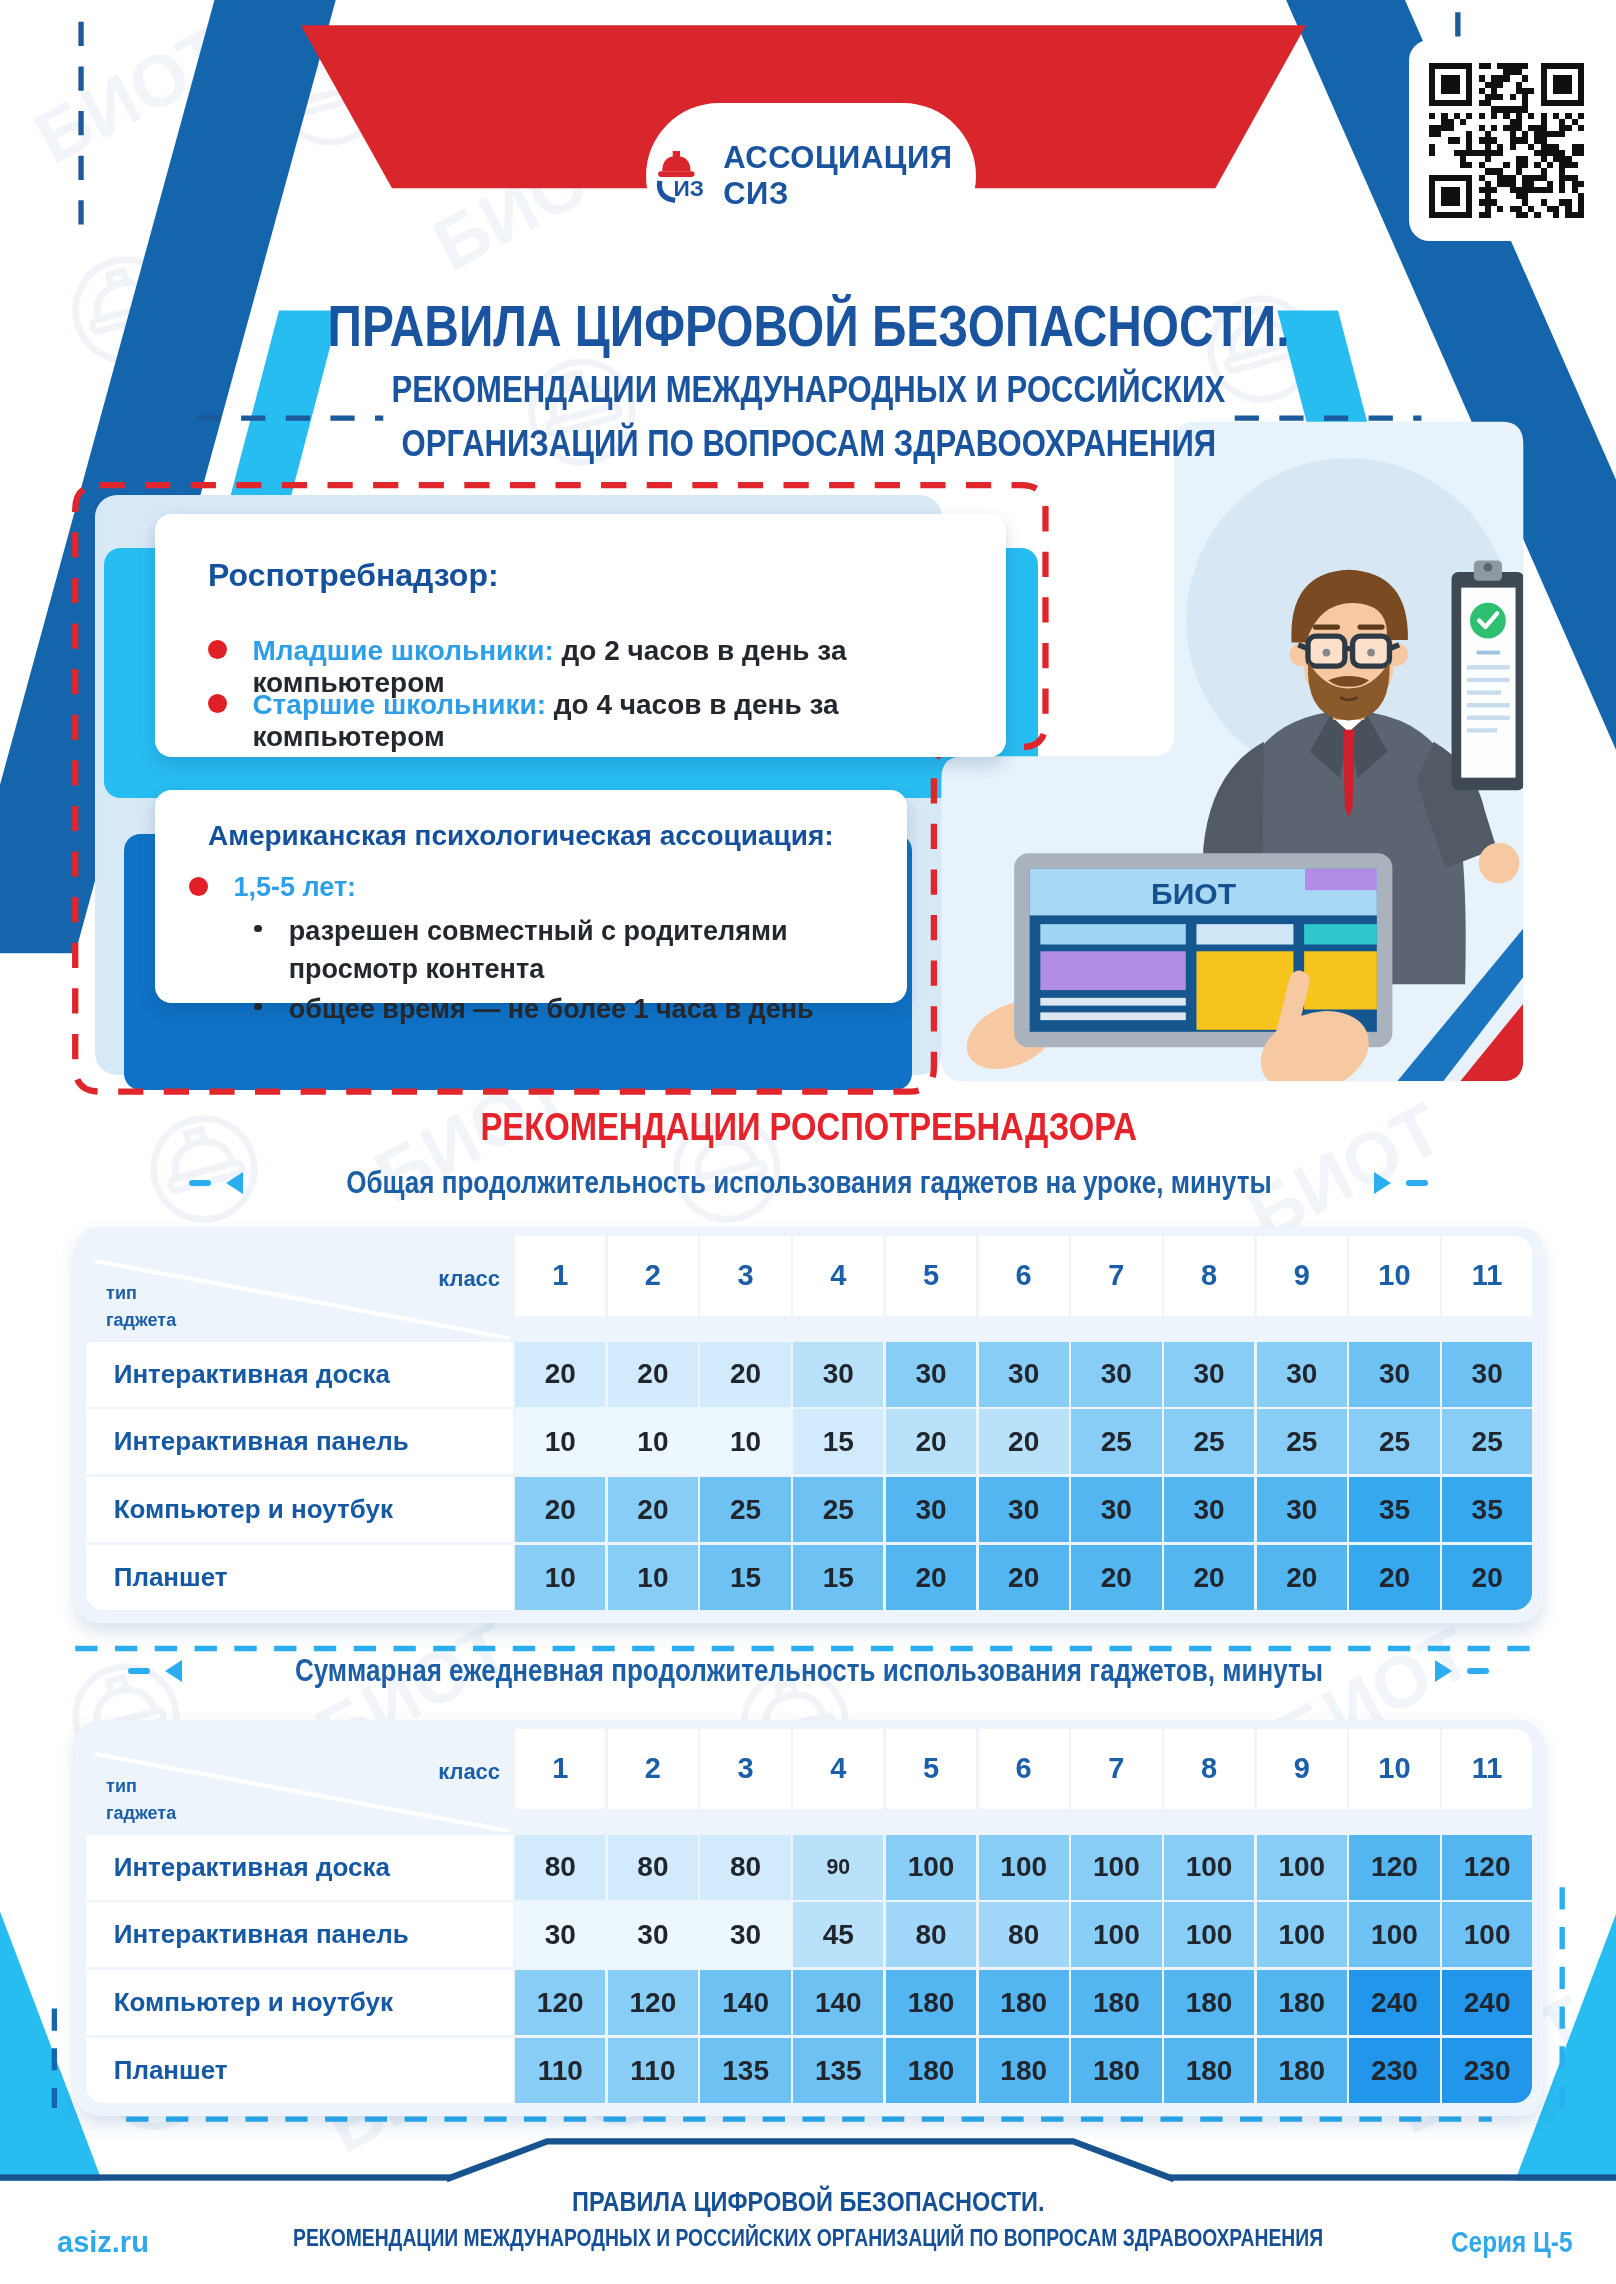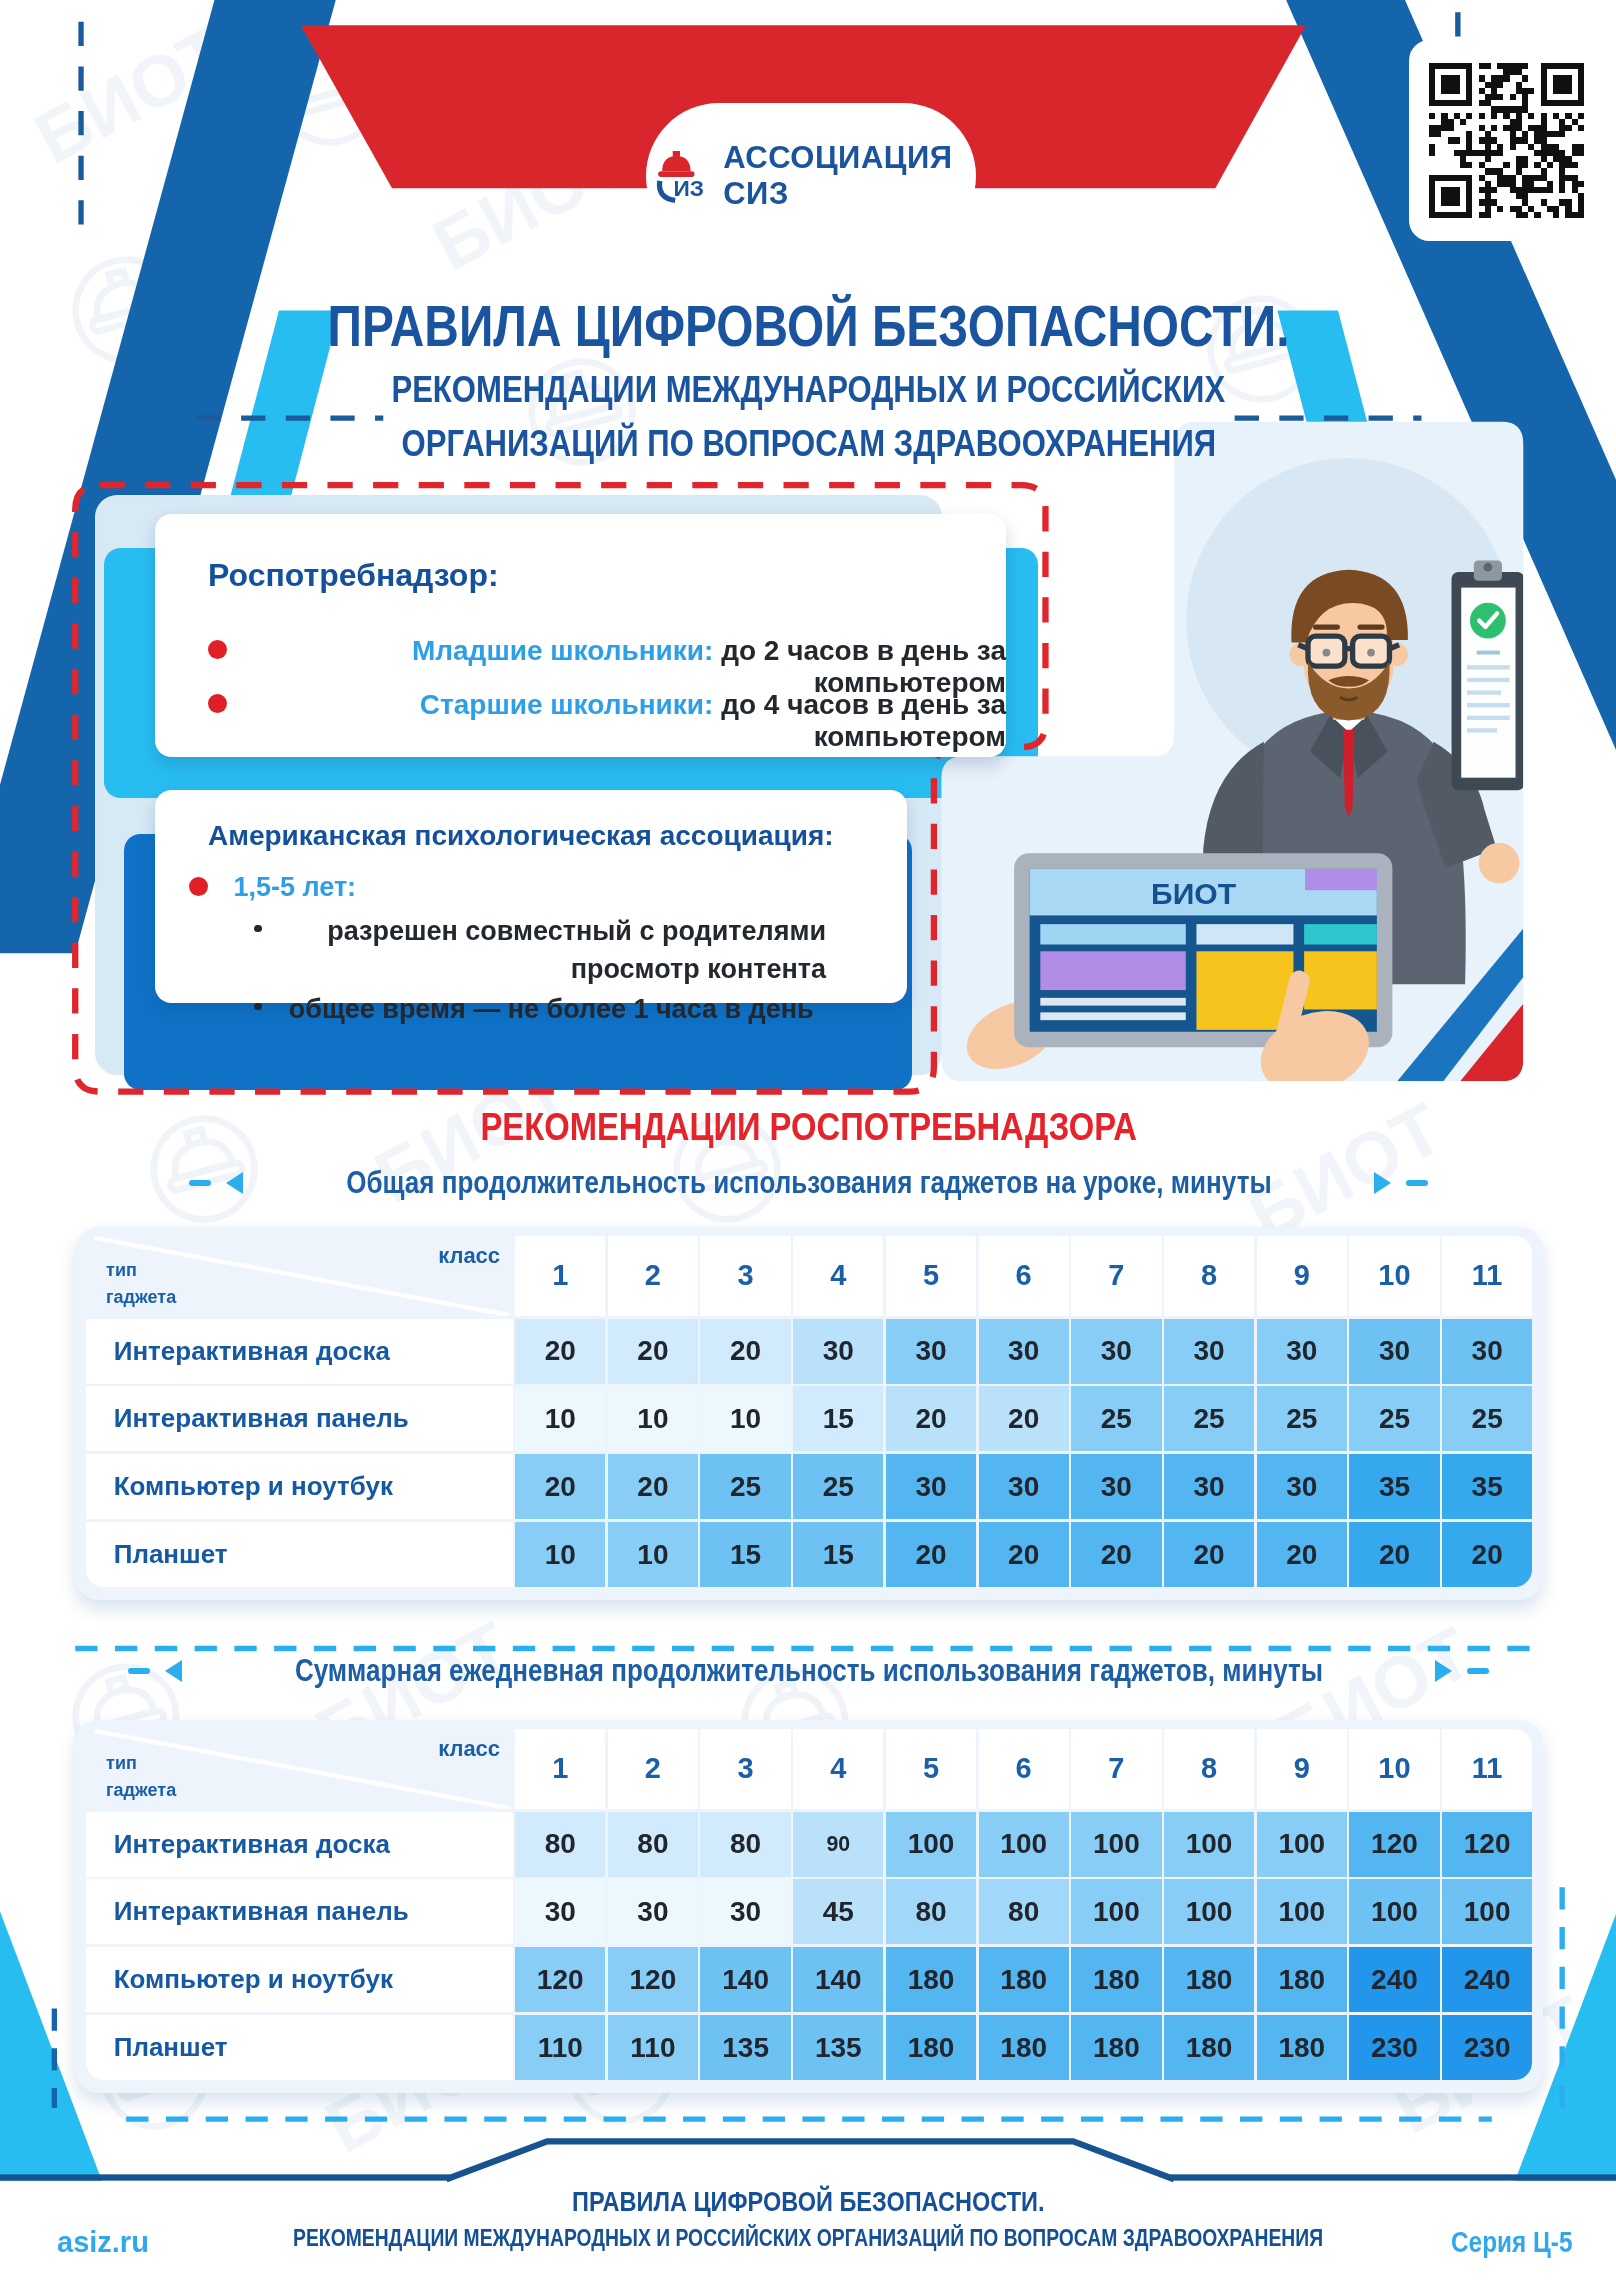--- a/index.html
+++ b/index.html
@@ -18,21 +18,21 @@
   .z4{z-index:4;} .z5{z-index:5;}
 
   .wm-text{position:absolute;font-weight:bold;color:rgba(24,84,150,.06);font-size:73px;transform:rotate(-28deg);}
   .wm-helm{position:absolute;opacity:.06;transform:rotate(-15deg);}
 
   
   .left-panel{left:95px;top:495px;width:847px;height:580px;background:#d8e9f6;border-radius:22px;}
   .cyan-back{left:104px;top:548px;width:934px;height:250px;background:#28bdf1;border-radius:16.5px;}
   .blue-back{left:124px;top:834px;width:788px;height:256px;background:#0f72c6;border-radius:16.5px;}
 
-  .card{background:#ffffff;border-radius:16.5px;box-shadow:0 7.8px 16.5px rgba(20,60,110,.20);text-align:right;}
+  .card{background:#ffffff;border-radius:16.5px;box-shadow:0 7.8px 16.5px rgba(20,60,110,.20);}
   #card1{left:155px;top:514px;width:851px;height:243px;padding:0;}
   #card2{left:155px;top:790px;width:752px;height:213px;}
   .card-title{position:absolute;left:53px;font-weight:bold;color:#15509c;}
   .bullet-row{position:absolute;display:flex;align-items:flex-start;}
   .dot{width:19.4px;height:19.4px;border-radius:50%;background:#e01f26;flex:0 0 auto;margin-right:25px;margin-top:4.9px;}
   .sdot{width:7.8px;height:7.8px;border-radius:50%;background:#23272e;flex:0 0 auto;margin-right:27px;margin-top:12.6px;}
   .b-label{color:#2d9fe8;font-weight:bold;white-space:pre;}
   .b-text{color:#23272e;font-weight:600;}
 
   
@@ -59,21 +59,21 @@
   .dash-mark{width:22px;height:5.3px;border-radius:2.9px;background:#2aaef0;}
   .tri{width:0;height:0;border-top:11.6px solid transparent;border-bottom:11.6px solid transparent;}
   .tri-l{border-right:17.5px solid #2aaef0;}
   .tri-r{border-left:17.5px solid #2aaef0;}
 
   
   .table-card{left:75px;width:1468px;background:#eef4fb;border-radius:24px;
               box-shadow:0 8.7px 17.5px rgba(21,80,150,.16);padding:8.7px 10.7px 12.6px 10.7px;box-sizing:border-box;}
   #table1{top:1227px;} #table2{top:1720px;}
   .tgrid{display:grid;grid-template-columns:427px repeat(11,1fr);column-gap:2.4px;row-gap:2.9px;}
-  .corner{position:relative;height:80px;}
+  .corner{position:relative;height:80px;margin-top:23px;}
   .corner .top-lbl{position:absolute;right:12.6px;top:7.8px;font-size:22px;font-weight:bold;color:#1b5fa8;}
   .corner .left-lbl{position:absolute;left:20.4px;bottom:4.9px;font-size:18px;font-weight:bold;color:#1b5fa8;line-height:27px;}
   .chead{background:#fff;height:80px;display:flex;align-items:center;justify-content:center;
          font-size:29px;font-weight:bold;color:#1b5fa8;}
   .chead.tr{border-radius:0 17.5px 0 0;}
   .rlabel{background:#fff;height:65px;display:flex;align-items:center;padding-left:28px;box-sizing:border-box;
           font-size:26px;font-weight:bold;color:#1558a3;}
   .rlabel.bl{border-radius:0 0 0 17.5px;}
   .dcell{height:65px;display:flex;align-items:center;justify-content:center;
          font-size:28px;font-weight:bold;color:#21262e;}

